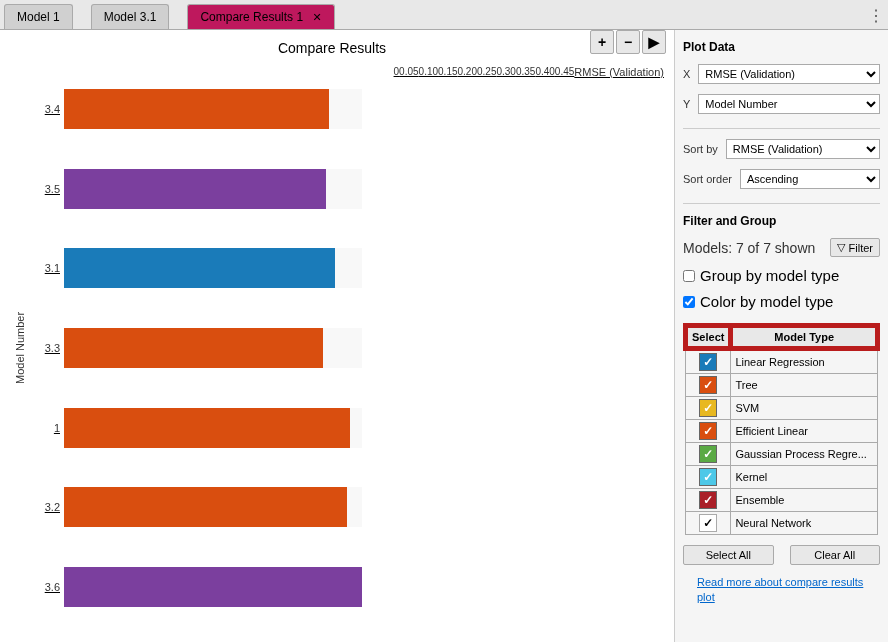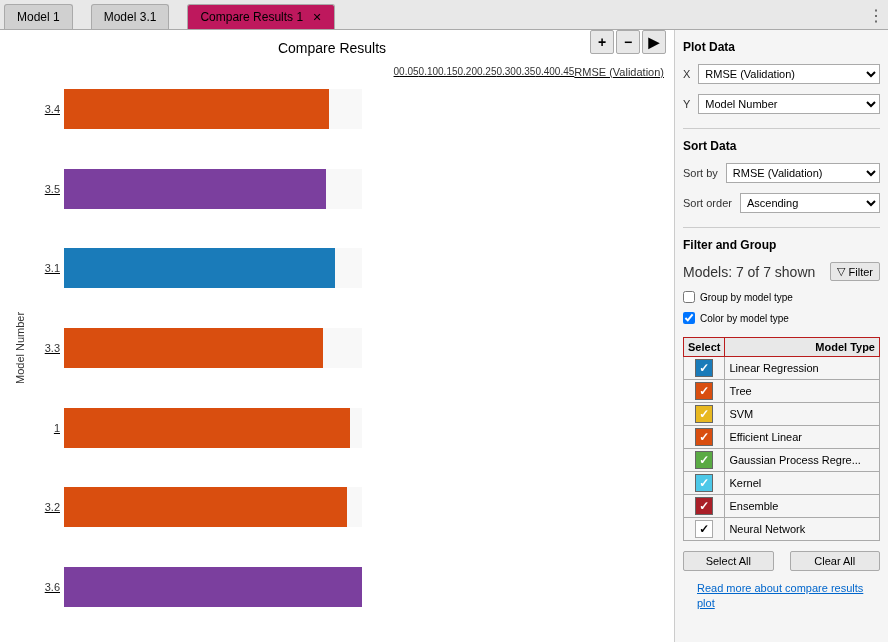--- a/index.html
+++ b/index.html
@@ -45,25 +45,25 @@
     .row-label { font-size: 11px; color: #333; margin-right: 4px; }
     .select-row { display: flex; align-items: center; gap: 4px; margin-bottom: 4px; }
     .select-row select { flex: 1; font-size: 11px; padding: 2px 2px; border: 1px solid #aaa; background: white; }
 
     .filter-row { display: flex; align-items: center; justify-content: space-between; margin-bottom: 4px; }
     .models-text { font-size: 14px; color: #333; }
     .filter-btn { display: flex; align-items: center; gap: 3px; padding: 2px 6px; border: 1px solid #aaa; background: #e8e8e8; cursor: pointer; font-size: 11px; border-radius: 2px; }
 
     .checkbox-row { display: flex; align-items: center; gap: 5px; margin-bottom: 3px; }
     .checkbox-row input[type=checkbox] { width: 12px; height: 12px; }
-    .checkbox-row label { font-size: 10px; }
+    .checkbox-row label { font-size: 15px; }
 
     
     .model-table { border: 1px solid #aaa; border-collapse: collapse; width: 100%; font-size: 11px; margin-top: 4px; }
-    .model-table th { background: #e8e8e8; border: 1px solid #b91c1c; padding: 3px 4px; text-align: right; font-weight: bold; }
+    .model-table th { background: #e8e8e8; border: 5px solid #b91c1c; padding: 3px 4px; text-align: center; font-weight: bold; }
     .model-table td { border: 1px solid #aaa; padding: 2px 4px; }
     .color-cell { width: 22px; text-align: center; }
     .color-swatch-checkbox { width: 18px; height: 18px; display: inline-flex; align-items: center; justify-content: center; border: 1px solid #666; cursor: pointer; font-size: 12px; font-weight: bold; color: white; }
 
     .bottom-buttons { display: flex; gap: 16px; margin-top: 4px; }
     .bottom-btn { flex: 1; padding: 3px 6px; border: 1px solid #aaa; background: #e8e8e8; cursor: pointer; font-size: 11px; border-radius: 2px; text-align: center; }
 
     .read-more-link { font-size: 11px; color: #0066cc; text-decoration: underline; cursor: pointer; line-height: 1.4; margin-top: 4px; margin-left: 14px; }
 
     .toolbar-icons { position: absolute; right: 8px; top: 0; display: flex; gap: 2px; }
@@ -174,21 +174,20 @@
         </select>
       </div>
       <div class="select-row">
         <span class="row-label">Y</span>
         <select>
           <option>Model Number</option>
         </select>
       </div>
 
       <div class="section-divider"></div>
-      <div class="section-title">Sort Data</div>
 
       <div class="select-row">
         <span class="row-label">Sort by</span>
         <select>
           <option>RMSE (Validation)</option>
         </select>
       </div>
       <div class="select-row">
         <span class="row-label">Sort order</span>
         <select>

